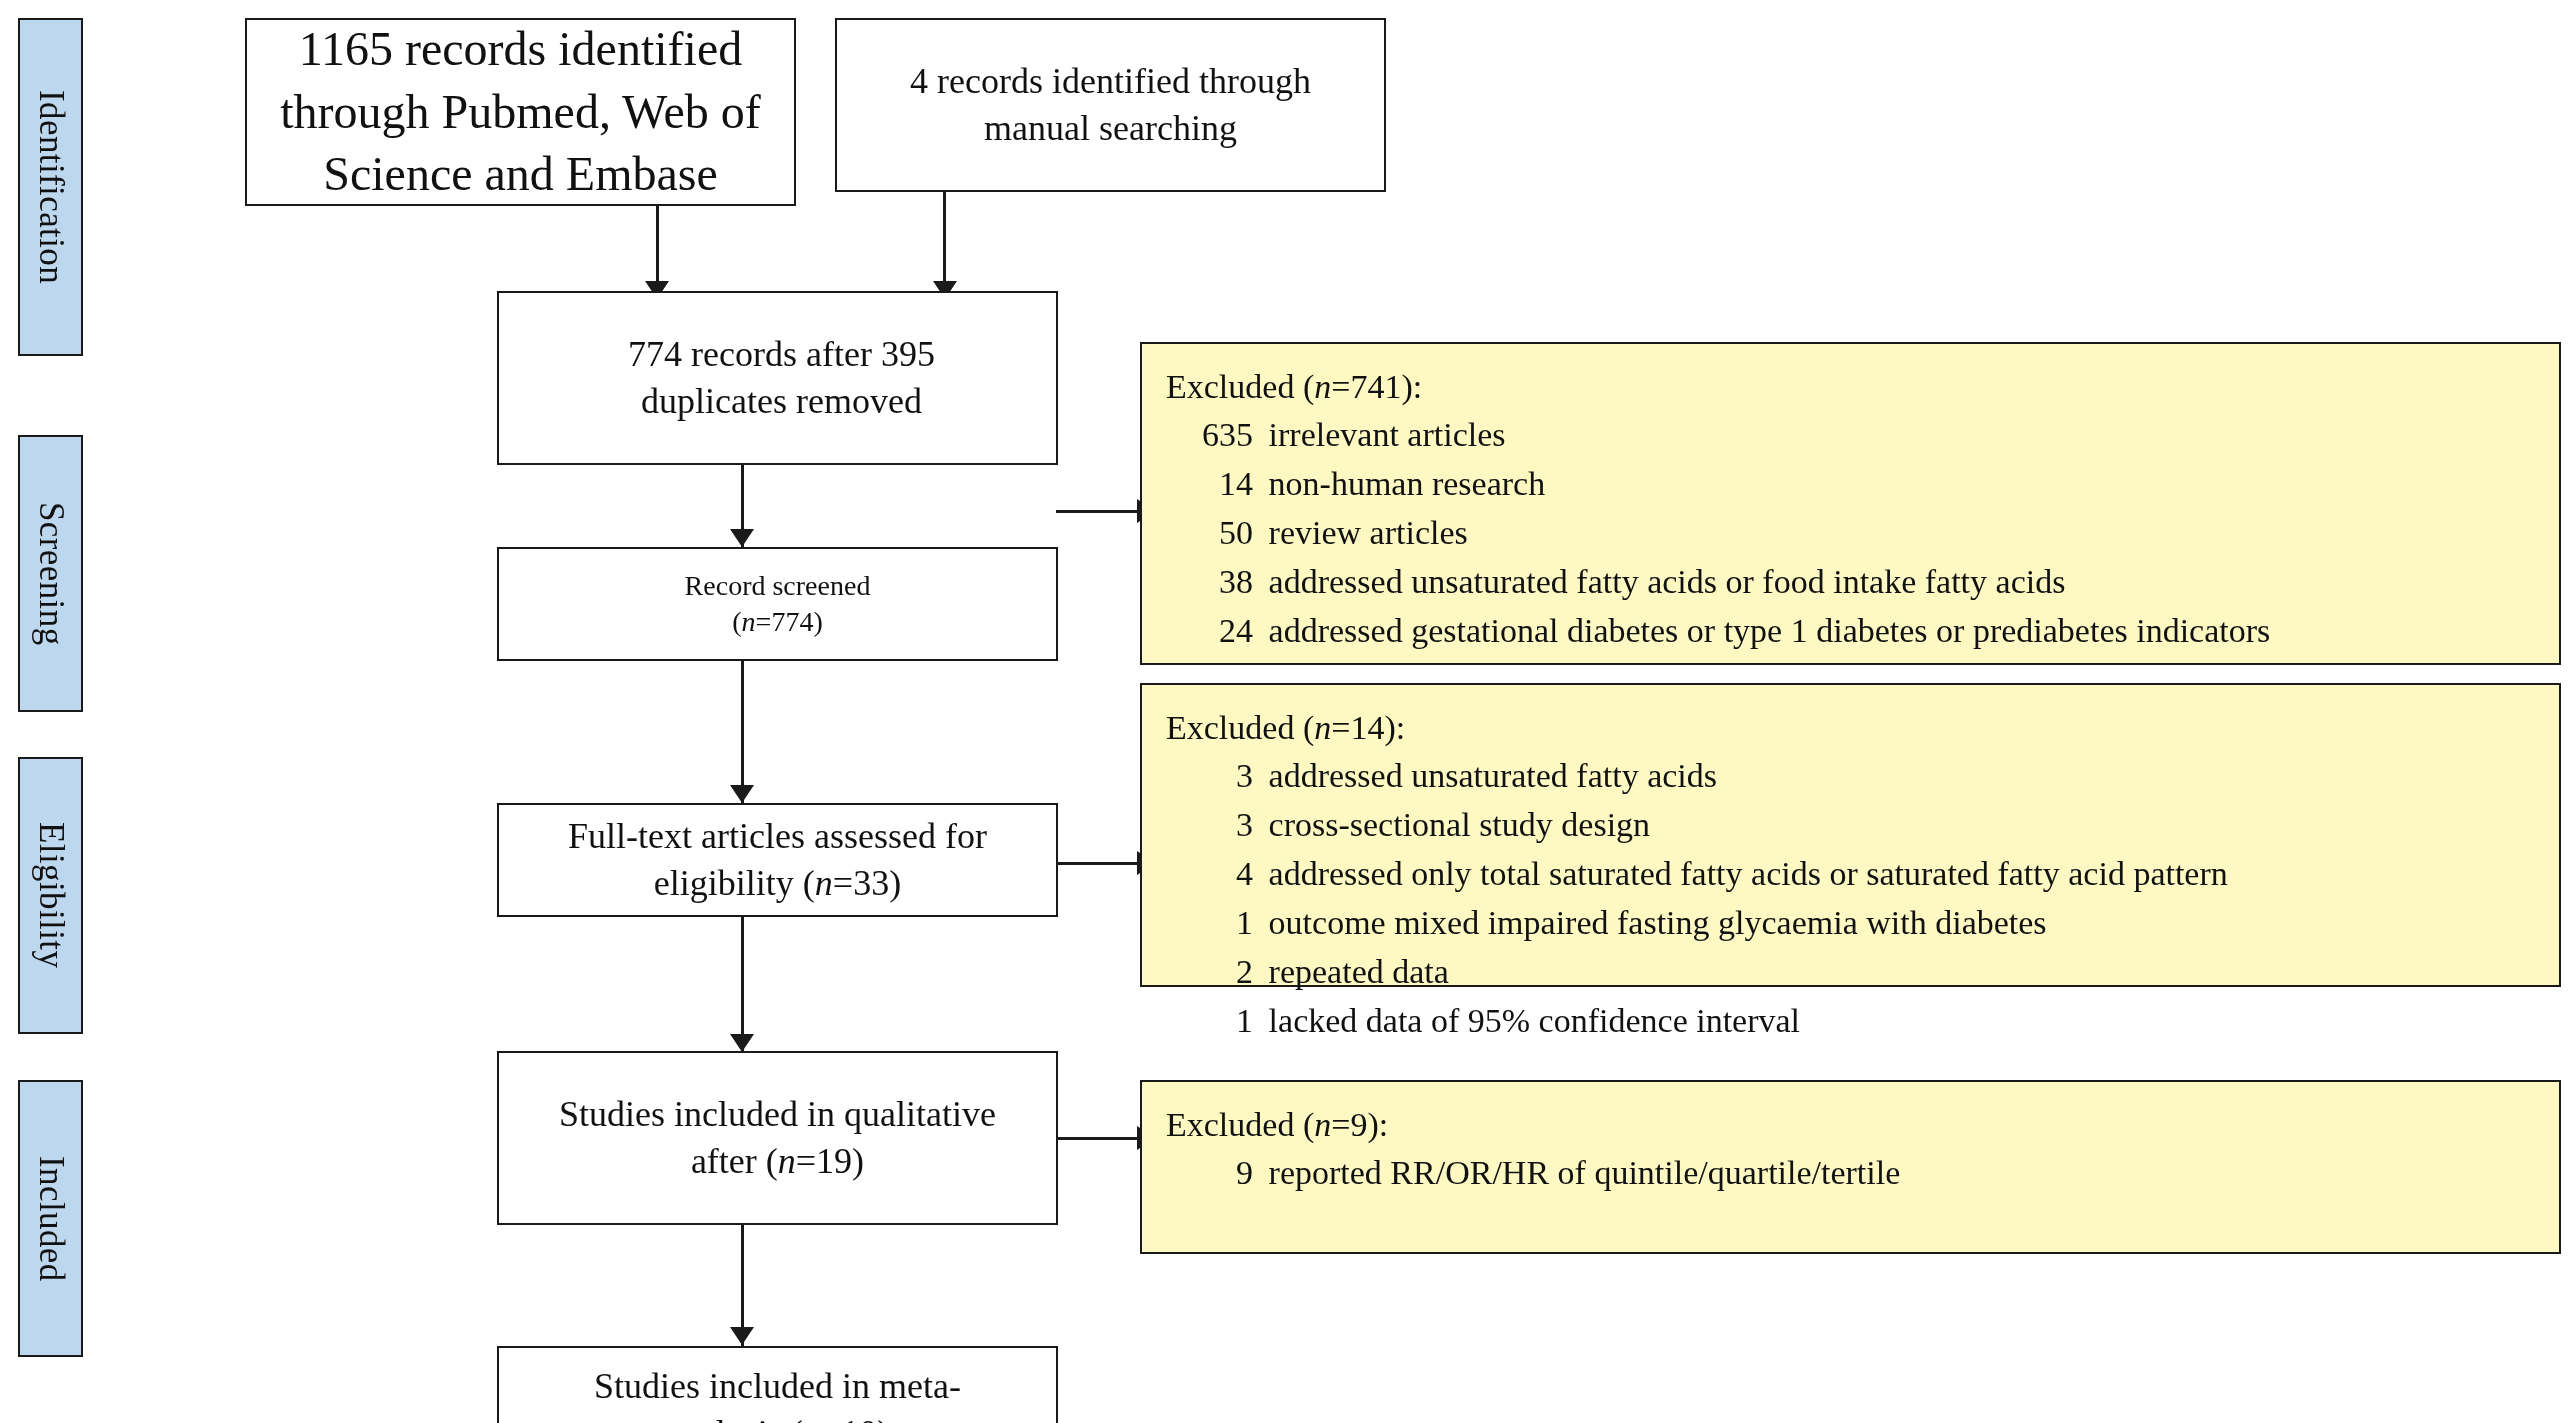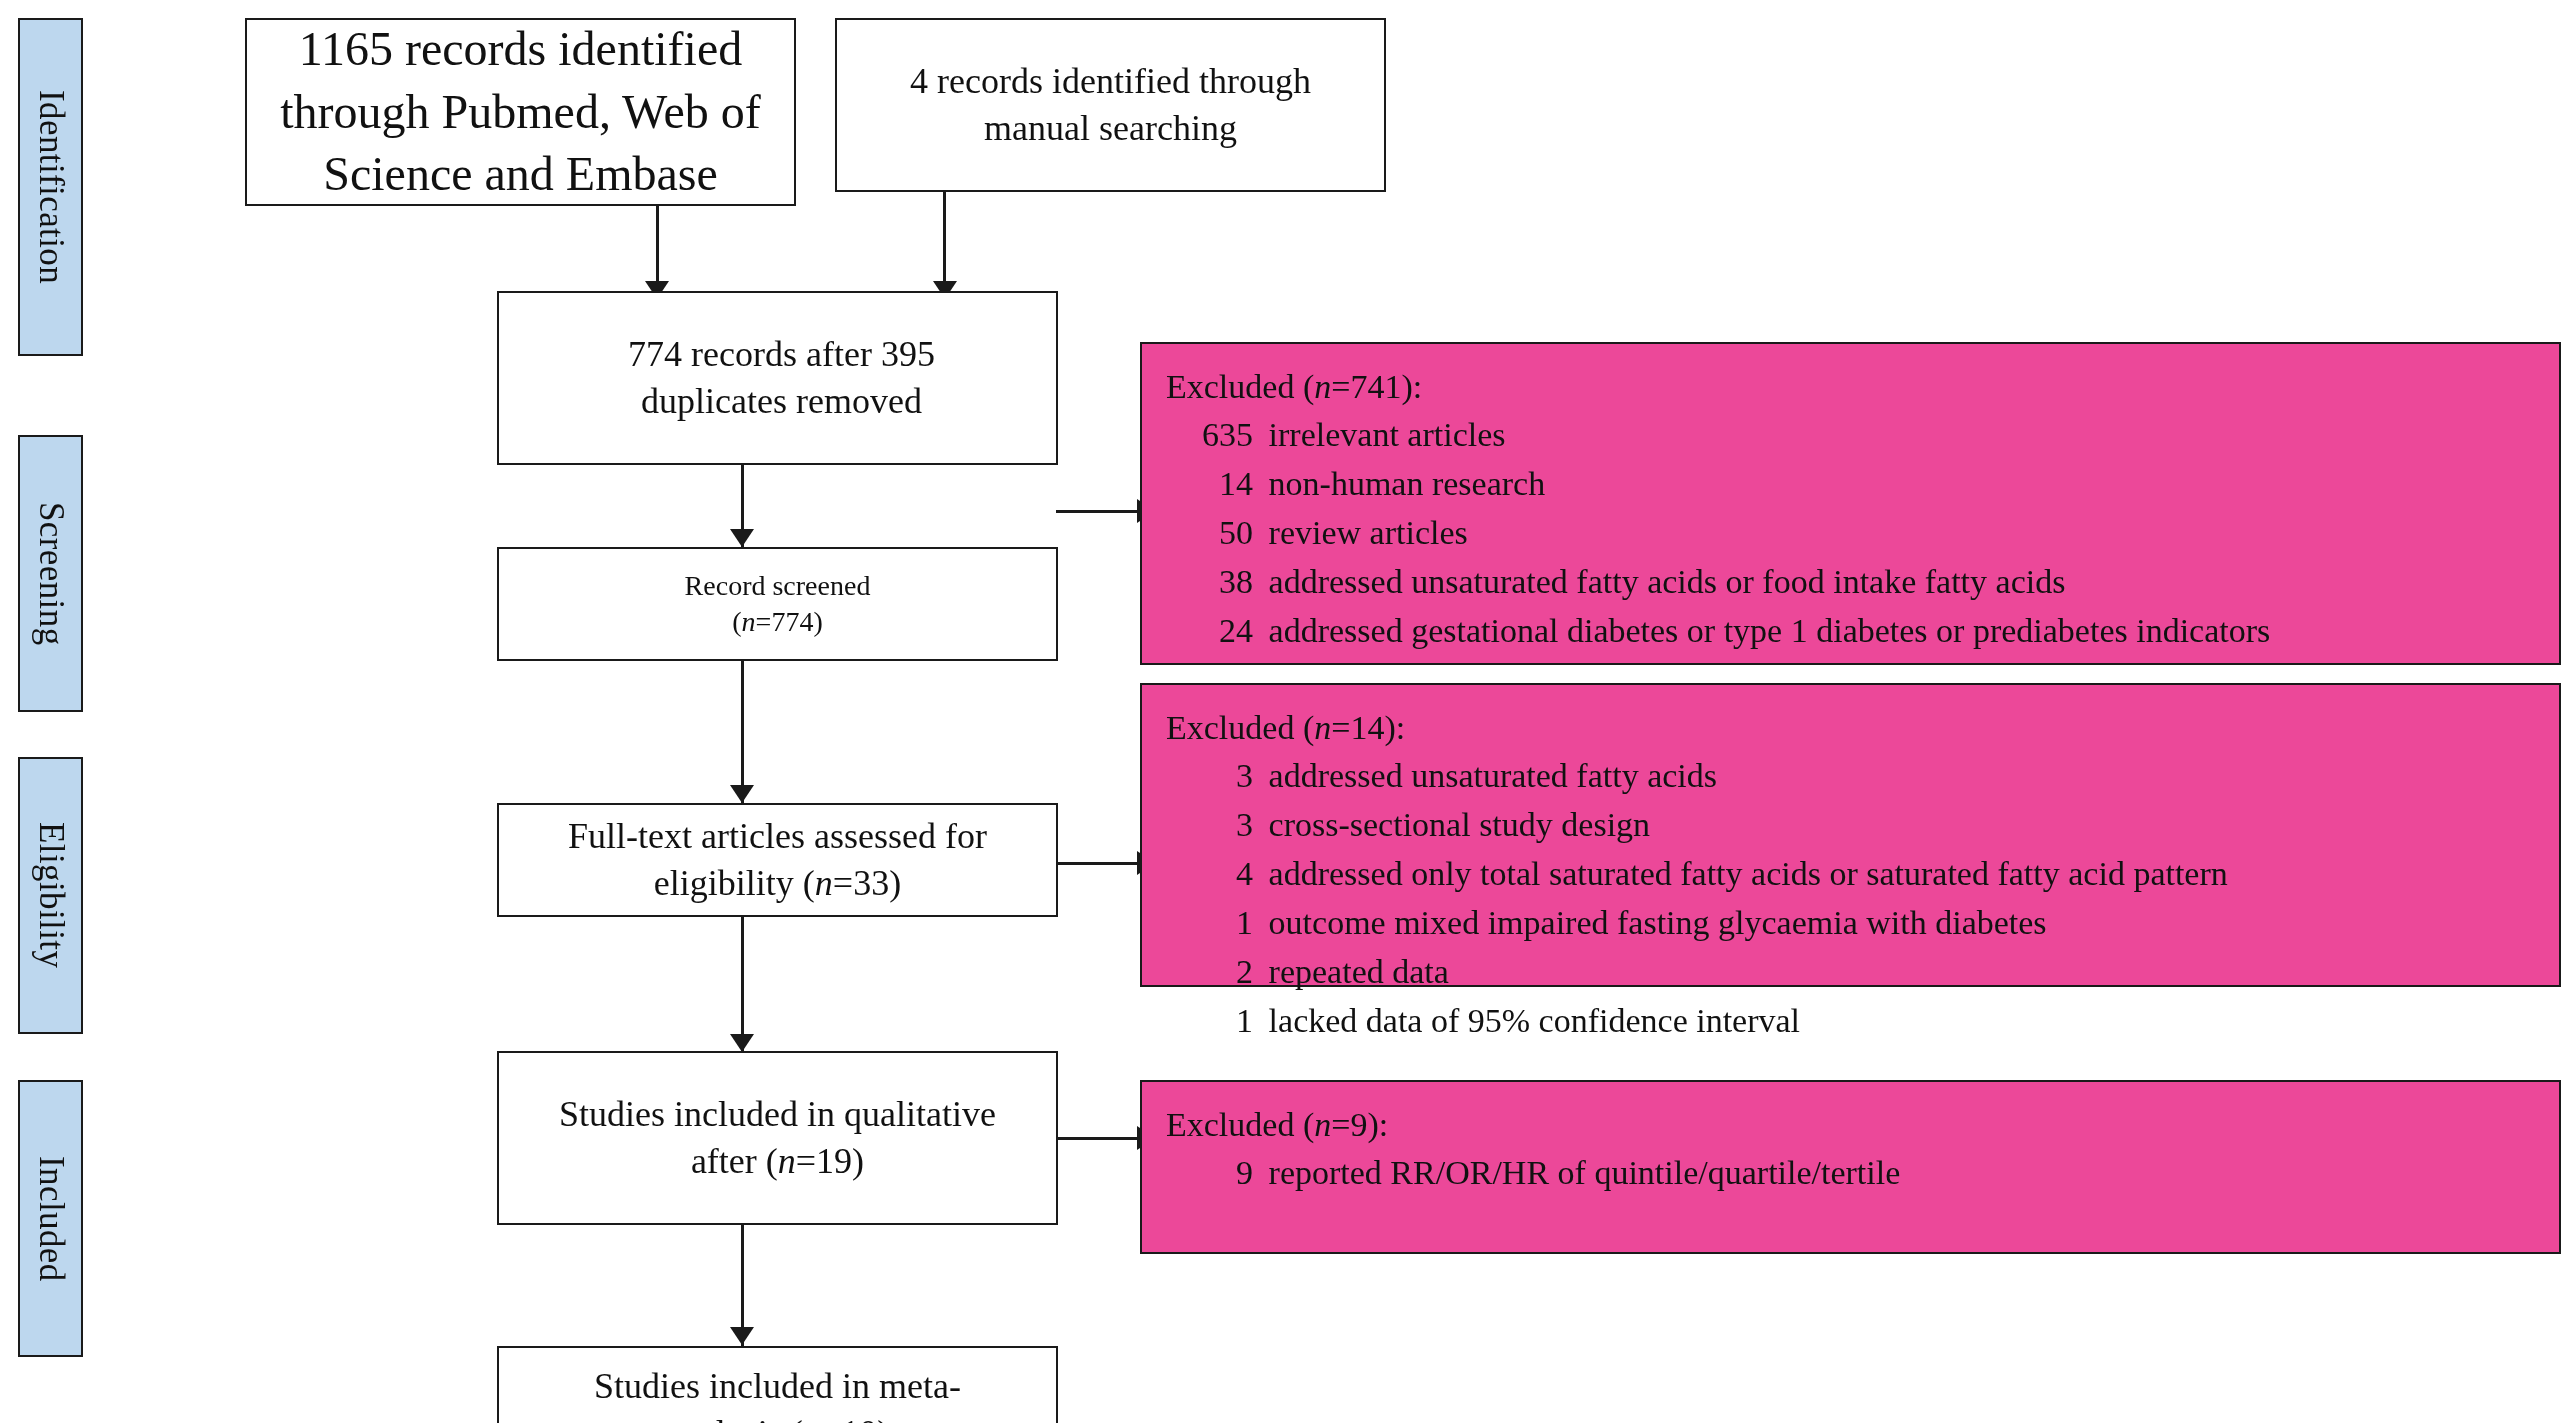--- a/index.html
+++ b/index.html
@@ -10,21 +10,21 @@
   .box{position:absolute;box-sizing:border-box;border:2.1px solid #1a1a1a;background:#fff;
        display:flex;flex-direction:column;align-items:center;justify-content:center;
        text-align:center;line-height:1.30;}
   .box .ln{display:block;white-space:nowrap;}
 
   .stage{position:absolute;box-sizing:border-box;border:2.1px solid #1a1a1a;
          background:#bdd7ee;display:flex;align-items:center;justify-content:center;}
   .stage .vtxt{writing-mode:vertical-rl;text-orientation:mixed;
                white-space:nowrap;letter-spacing:0.4px;}
 
-  .exbox{position:absolute;box-sizing:border-box;border:2.1px solid #1a1a1a;background:#ec4899;
+  .exbox{position:absolute;box-sizing:border-box;border:2.1px solid #1a1a1a;background:#fef9c3;
          padding:18.5px 0 12.8px 24px;line-height:1.44;text-align:left;}
   .exhead{display:block;white-space:nowrap;}
   .exrow{display:flex;white-space:nowrap;padding-left:24px;}
   .exnum{display:inline-block;width:63px;text-align:right;padding-right:15.6px;flex:none;}
   .extxt{display:inline-block;}
 
   .it{font-style:italic;}
 
   
   .vline{position:absolute;width:2.8px;background:#1a1a1a;}

